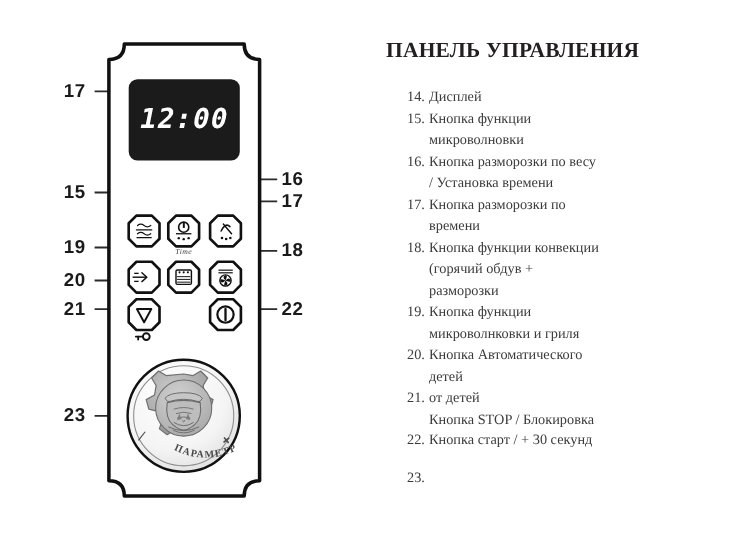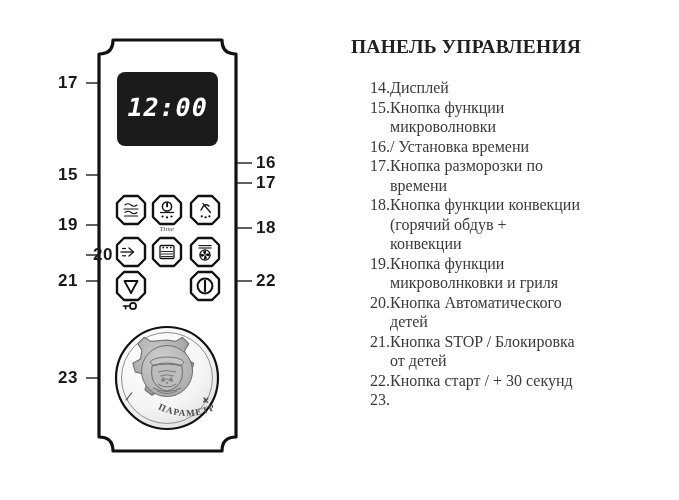--- a/index.html
+++ b/index.html
@@ -37,26 +37,26 @@
     letter-spacing:0.2px;
     color:#231f20;
     white-space:nowrap;
   }
   #legend-list{
     position:absolute;left:0px;top:78px;width:331px;
   }
   .legend-item{
     display:flex;
     align-items:flex-start;
-    font-size:16px;
+    font-size:13px;
     line-height:19.5px;
     color:#3a3a3a;
     margin:0;
   }
-  .legend-item.spaced{}
+  .legend-item.spaced{margin-top:14px;}
   .legend-num{
     width:42px;
     flex:0 0 42px;
     text-align:left;
     padding-left:22px;
     box-sizing:border-box;
     white-space:nowrap;
   }
   .legend-text{flex:1 1 auto;}
   .legend-text .cont{display:block;}
@@ -263,21 +263,21 @@
     <div style="position:absolute;left:147px;top:225px;width:40px;text-align:center;
                 font-family:'Liberation Serif', serif;font-style:italic;font-size:7px;
                 color:#444;letter-spacing:0.4px;">Time</div>
 
     <div class="callout-num" style="left:58px;top:74px;">17</div>
     <div class="callout-num" style="left:58px;top:166px;">15</div>
     <div class="callout-num" style="left:256px;top:154px;">16</div>
     <div class="callout-num" style="left:256px;top:174px;">17</div>
     <div class="callout-num" style="left:256px;top:219px;">18</div>
     <div class="callout-num" style="left:58px;top:216px;">19</div>
-    <div class="callout-num" style="left:58px;top:246px;margin-left:35px;">20</div>
+    <div class="callout-num" style="left:58px;top:246px;">20</div>
     <div class="callout-num" style="left:58px;top:272px;text-align:right;">21</div>
     <div class="callout-num" style="left:256px;top:272px;">22</div>
     <div class="callout-num" style="left:58px;top:369px;">23</div>
   </div>
 
   <div id="textcol">
     <div id="panel-title">ПАНЕЛЬ УПРАВЛЕНИЯ</div>
     <div id="legend-list">
         <div class="legend-item">
           <span class="legend-num">14.</span>
@@ -288,57 +288,58 @@
         <div class="legend-item">
           <span class="legend-num">15.</span>
           <span class="legend-text">
             <span class="cont">Кнопка функции</span>
             <span class="cont">микроволновки</span>
           </span>
         </div>
         <div class="legend-item">
           <span class="legend-num">16.</span>
           <span class="legend-text">
+            <span class="cont">Кнопка разморозки по весу</span>
             <span class="cont">/ Установка времени</span>
           </span>
         </div>
         <div class="legend-item">
           <span class="legend-num">17.</span>
           <span class="legend-text">
             <span class="cont">Кнопка разморозки по</span>
             <span class="cont">времени</span>
           </span>
         </div>
         <div class="legend-item">
           <span class="legend-num">18.</span>
           <span class="legend-text">
             <span class="cont">Кнопка функции конвекции</span>
             <span class="cont">(горячий обдув +</span>
-            <span class="cont">конвекции</span>
+            <span class="cont">разморозки</span>
           </span>
         </div>
         <div class="legend-item">
           <span class="legend-num">19.</span>
           <span class="legend-text">
             <span class="cont">Кнопка функции</span>
             <span class="cont">микроволнковки и гриля</span>
           </span>
         </div>
         <div class="legend-item">
           <span class="legend-num">20.</span>
           <span class="legend-text">
             <span class="cont">Кнопка Автоматического</span>
             <span class="cont">детей</span>
           </span>
         </div>
         <div class="legend-item">
           <span class="legend-num">21.</span>
           <span class="legend-text">
+            <span class="cont">от детей</span>
             <span class="cont">Кнопка STOP / Блокировка</span>
-            <span class="cont">от детей</span>
           </span>
         </div>
         <div class="legend-item">
           <span class="legend-num">22.</span>
           <span class="legend-text">
             <span class="cont">Кнопка старт / + 30 секунд</span>
           </span>
         </div>
         <div class="legend-item spaced">
           <span class="legend-num">23.</span>

